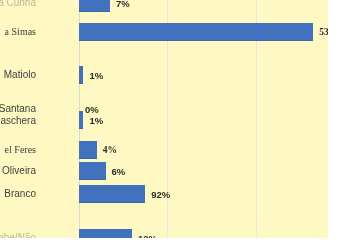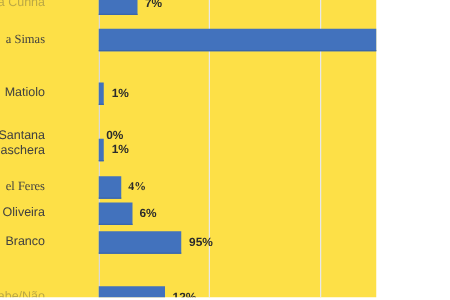--- a/index.html
+++ b/index.html
@@ -6,24 +6,24 @@
     margin: 0;
     padding: 0;
     background: #ffffff;
   }
   body {
     font-family: "Liberation Sans", sans-serif;
     -webkit-font-smoothing: antialiased;
   }
   #chart-root {
     position: relative;
-    width: 301px;
+    width: 328px;
     height: 238px;
     overflow: hidden;
-    background: #fde047;
+    background: #fef9c3;
   }
   
   #plot-area {
     position: absolute;
     left: 40px;
     top: 0;
     width: 320px;
     height: 238px;
   }
   .gridline {
@@ -126,21 +126,21 @@
           <div class="bar-value" style="left: 62.68px; color: rgb(43, 43, 43);">4%</div>
         </div>
         <div class="row" style="top: 156px;">
           <div class="cat-label" style="color: rgb(64, 64, 64);"> Oliveira</div>
           <div class="bar" style="left: 39px; width: 26.52px; background: rgb(66, 114, 189);"></div>
           <div class="bar-value" style="left: 71.52px; color: rgb(43, 43, 43);">6%</div>
         </div>
         <div class="row" style="top: 179px;">
           <div class="cat-label" style="color: rgb(64, 64, 64);"> Branco</div>
           <div class="bar" style="left: 39px; width: 66.3px; background: rgb(66, 114, 189);"></div>
-          <div class="bar-value" style="left: 111.3px; color: rgb(43, 43, 43);">95%</div>
+          <div class="bar-value" style="left: 111.3px; color: rgb(43, 43, 43);">92%</div>
         </div>
         <div class="row clipped" style="top: 223.2px;">
           <div class="cat-label" style="color: rgb(64, 64, 64);">abe/Não</div>
           <div class="bar" style="left: 39px; width: 53.04px; background: rgb(66, 114, 189);"></div>
           <div class="bar-value" style="left: 98.04px; color: rgb(43, 43, 43);">12%</div>
         </div>
       </div>
   </div>
 
 </div>

